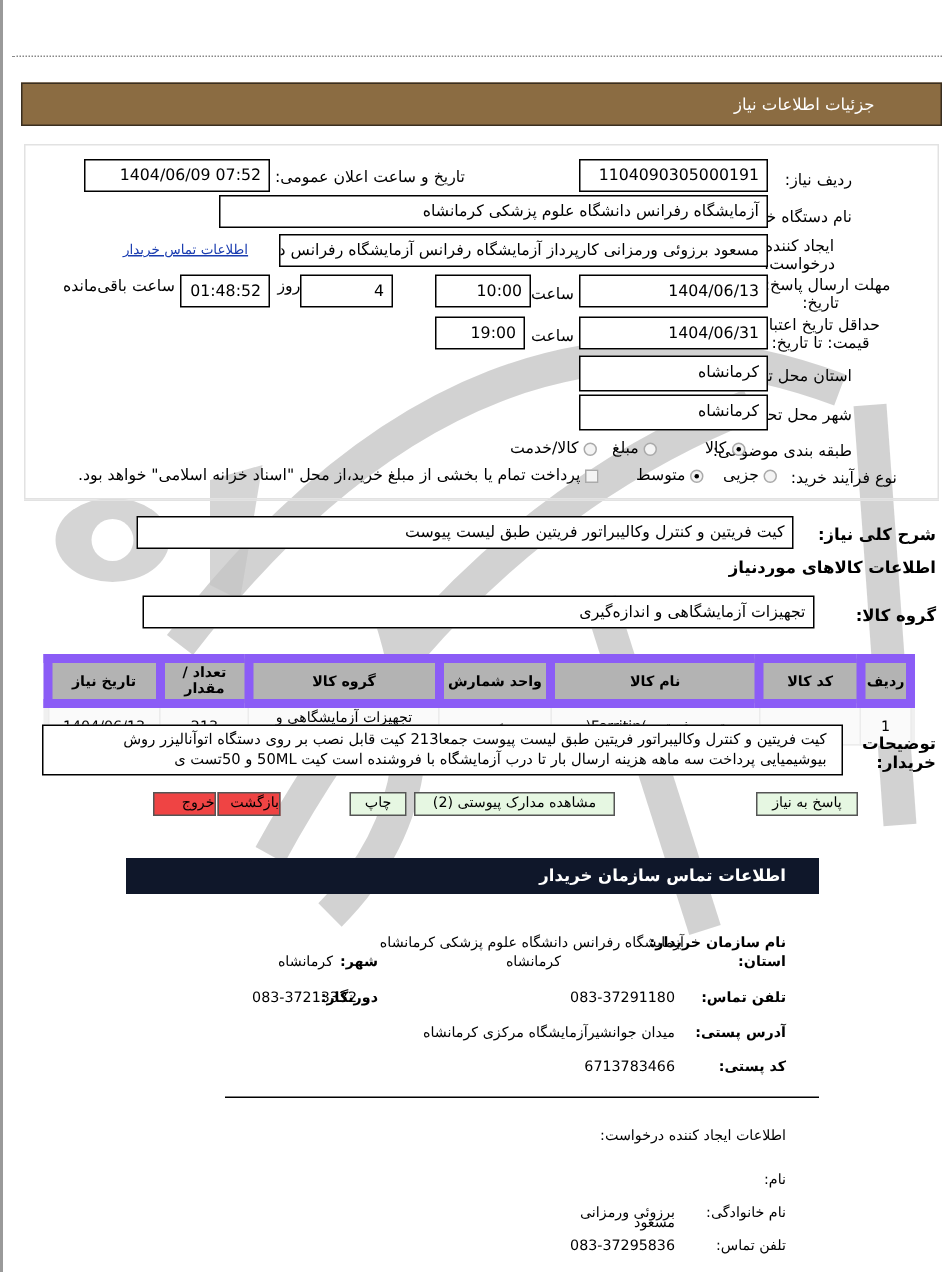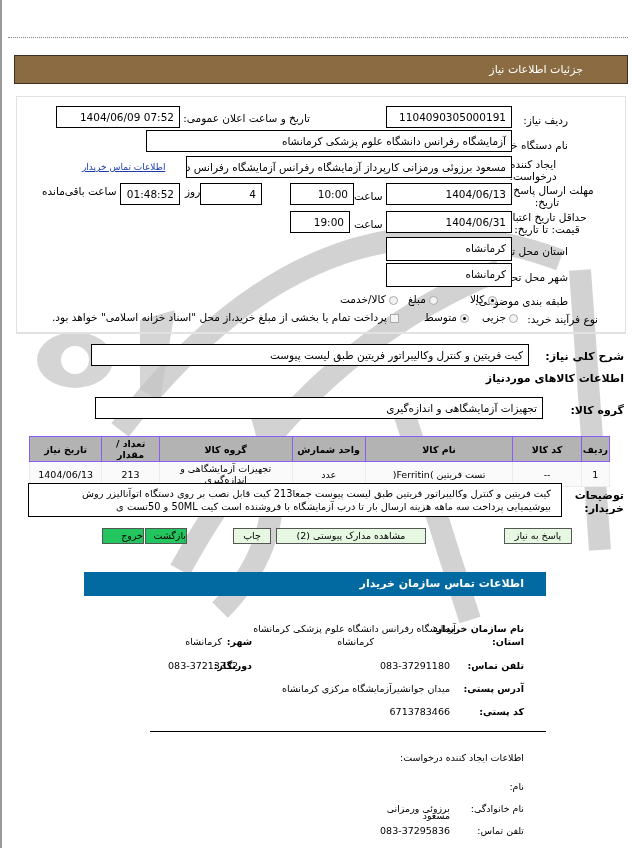--- a/index.html
+++ b/index.html
@@ -14,26 +14,26 @@
   .box { position:absolute; height:22px; border:1px solid #000; box-sizing:border-box; background:#fff; font-size:10.5px; line-height:20px; padding:0 5px; white-space:nowrap; overflow:hidden; }
   .ltr { direction:ltr; text-align:right; }
   .link { position:absolute; font-size:9px; color:#1a3cb0; text-decoration:underline; white-space:nowrap; }
   .radio { display:inline-block; width:9px; height:9px; border-radius:50%; border:1px solid #aaa; background:#f4f4f4; vertical-align:middle; position:relative; box-sizing:border-box; }
   .radio.on::after { content:""; position:absolute; left:2px; top:2px; width:3px; height:3px; border-radius:50%; background:#000; }
   .chk { display:inline-block; width:9px; height:9px; border:1px solid #aaa; background:#f4f4f4; vertical-align:middle; box-sizing:border-box; }
   .opt { position:absolute; font-size:10.5px; white-space:nowrap; }
   .sep { position:absolute; left:16px; right:8px; border-top:1px solid #e2e2e2; }
   .blbl { position:absolute; font-weight:bold; font-size:11px; white-space:nowrap; }
   table.items { position:absolute; left:29px; right:24px; top:436px; border-collapse:collapse; font-size:9.5px; background:#f0f0f0; border:1px solid #cfcfcf; }
-  table.items th { background:#b3b3b3; color:#000; font-weight:bold; height:19px; border:1px solid #8b5cf6; font-size:9.5px; }
+  table.items th { background:#b3b3b3; color:#000; font-weight:bold; height:19px; border:6px solid #8b5cf6; font-size:9.5px; }
   table.items td { height:20px; text-align:center; background:#fafafa; border:1px solid #ececec; }
   .btn { position:absolute; height:16px; border:1px solid #555; box-sizing:border-box; font-size:9.5px; line-height:14px; text-align:center; }
   .btn.g { background:#e6f7e2;margin-left:47px; }
-  .btn.r { background:#22c55e;padding-left:40px; }
-  .hdr2 { position:absolute; left:84px; right:88px; top:572px; height:24px; background:#0369a1; color:#fff; }
+  .btn.r { background:#ef4444;padding-left:40px; }
+  .hdr2 { position:absolute; left:84px; right:88px; top:572px; height:24px; background:#0f172a; color:#fff; }
   .hdr2 span { position:absolute; right:22px; top:5px; font-weight:bold; font-size:11px; }
   .cl { position:absolute; font-size:9.5px; white-space:nowrap; }
   .cb { font-weight:bold; }
   .hline { position:absolute; left:150px; right:88px; top:731px; border-top:1px solid #000; }
 </style>
 </head>
 <body>
 
 <div class="leftbar"></div>
 <div class="dotline"></div>
@@ -131,21 +131,21 @@
       <td>213</td>
       <td>1404/06/13</td>
     </tr>
   </tbody>
 </table>
 
 <div class="blbl" style="right:10px;top:489px;width:50px;white-space:normal;line-height:13px;">توضیحات خریدار:</div>
 <div class="box" style="left:28px;top:483px;width:534px;height:34px;white-space:normal;line-height:13px;padding:3px 10px;font-size:9.8px;">کیت فریتین و کنترل وکالیبراتور فریتین طبق لیست پیوست جمعا213 کیت قابل نصب بر روی دستگاه اتوآنالیزر روش بیوشیمیایی پرداخت سه ماهه هزینه ارسال بار تا درب آزمایشگاه با فروشنده است کیت 50ML و 50تست ی</div>
 
 <div class="btn g" style="left:457px;top:528px;width:68px;">پاسخ به نیاز</div>
-<div class="btn g" style="left:229px;top:528px;width:150px;">مشاهده مدارک پیوستی (2)</div>
+<div class="btn g" style="left:229px;top:528px;width:134px;">مشاهده مدارک پیوستی (2)</div>
 <div class="btn g" style="left:186px;top:528px;width:38px;">چاپ</div>
 <div class="btn r" style="left:145px;top:528px;width:38px;">بازگشت</div>
 <div class="btn r" style="left:102px;top:528px;width:38px;">خروج</div>
 
 <div class="hdr2">
   <span>اطلاعات تماس سازمان خریدار</span>
 </div>
 
 <div class="cl cb" style="right:110px;top:623px;">نام سازمان خریدار:</div>
 <div class="cl" style="right:178px;top:623px;">آزمایشگاه رفرانس دانشگاه علوم پزشکی کرمانشاه</div>

